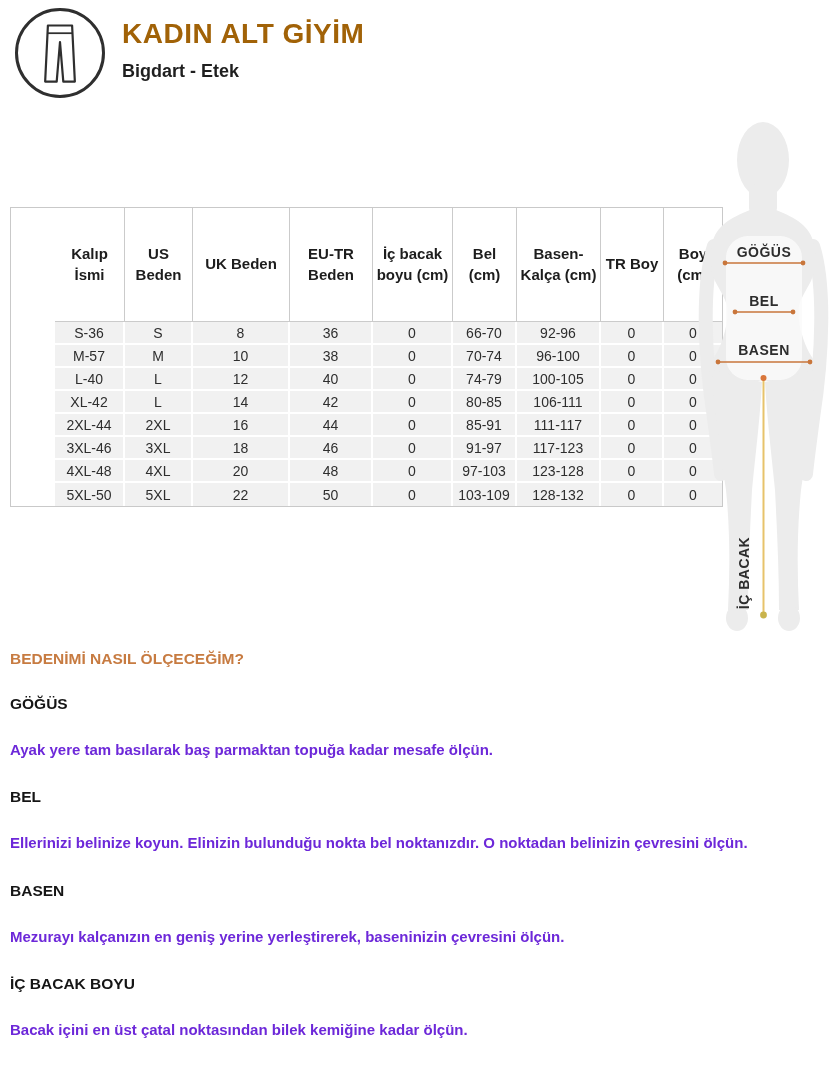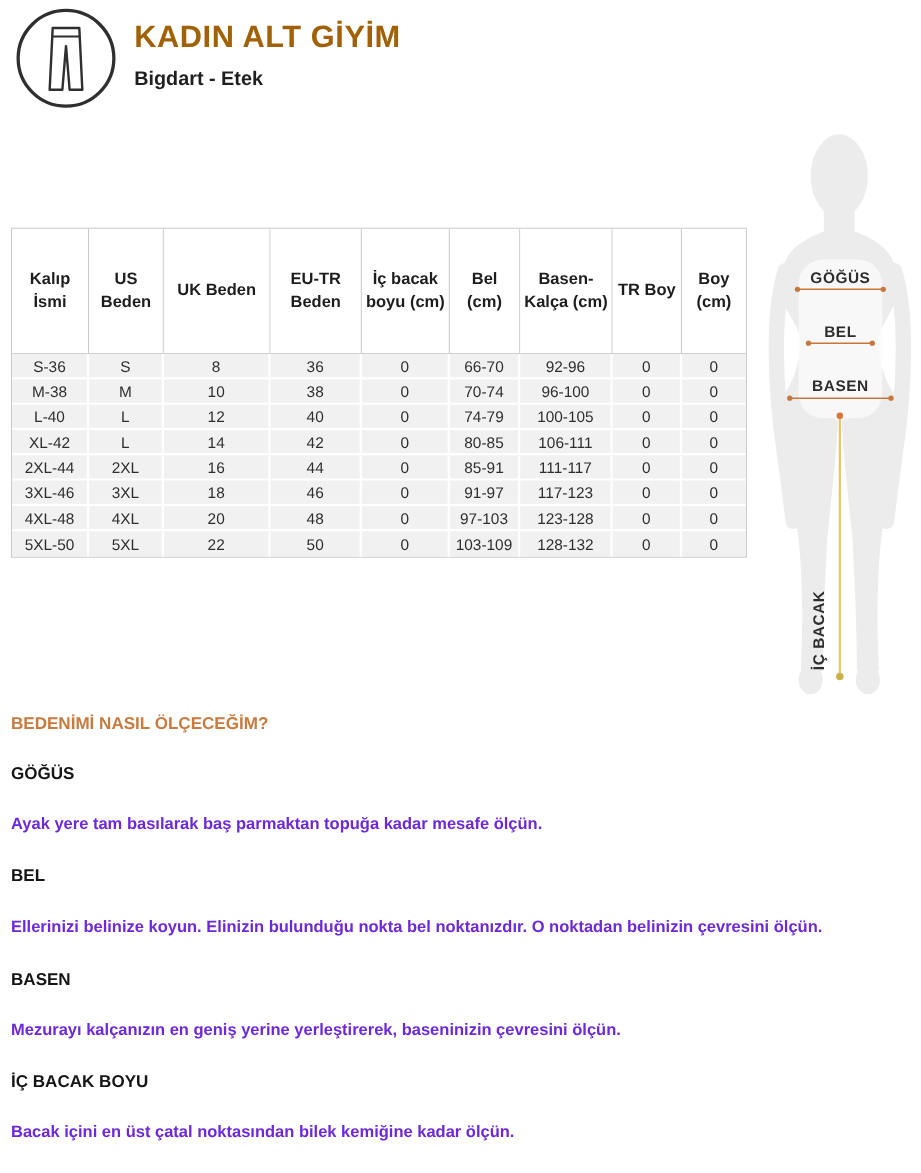--- a/index.html
+++ b/index.html
@@ -18,20 +18,21 @@
     letter-spacing:.5px;color:#a16207;
   }
   .hdr-subtitle{
     position:absolute;left:122px;top:61px;font-size:18px;font-weight:700;color:#1f1f1f;
   }
   
   table.size{
     position:absolute;left:10px;top:207px;width:667px;
     border-collapse:separate;border-spacing:0;table-layout:fixed;
     border:1px solid #c9c9c9;
+    padding-left:44px;
   }
   table.size th{
     background:#fff;border-right:1px solid #cbcbcb;border-bottom:1px solid #cbcbcb;
     font-size:15px;font-weight:700;color:#1d1d1d;line-height:1.35;
     height:114px;padding:4px 3px;text-align:center;vertical-align:middle;box-sizing:border-box;
   }
   table.size th:last-child{border-right:none;}
   table.size td{
     background:#f1f1f1;border-right:2px solid #fff;border-bottom:2px solid #fff;
     font-size:14px;color:#2e2e2e;text-align:center;vertical-align:middle;
@@ -92,21 +93,21 @@
           <td>S</td>
           <td>8</td>
           <td>36</td>
           <td>0</td>
           <td>66-70</td>
           <td>92-96</td>
           <td>0</td>
           <td>0</td>
         </tr>
         <tr>
-          <td>M-38</td>
+          <td>M-57</td>
           <td>M</td>
           <td>10</td>
           <td>38</td>
           <td>0</td>
           <td>70-74</td>
           <td>96-100</td>
           <td>0</td>
           <td>0</td>
         </tr>
         <tr>

